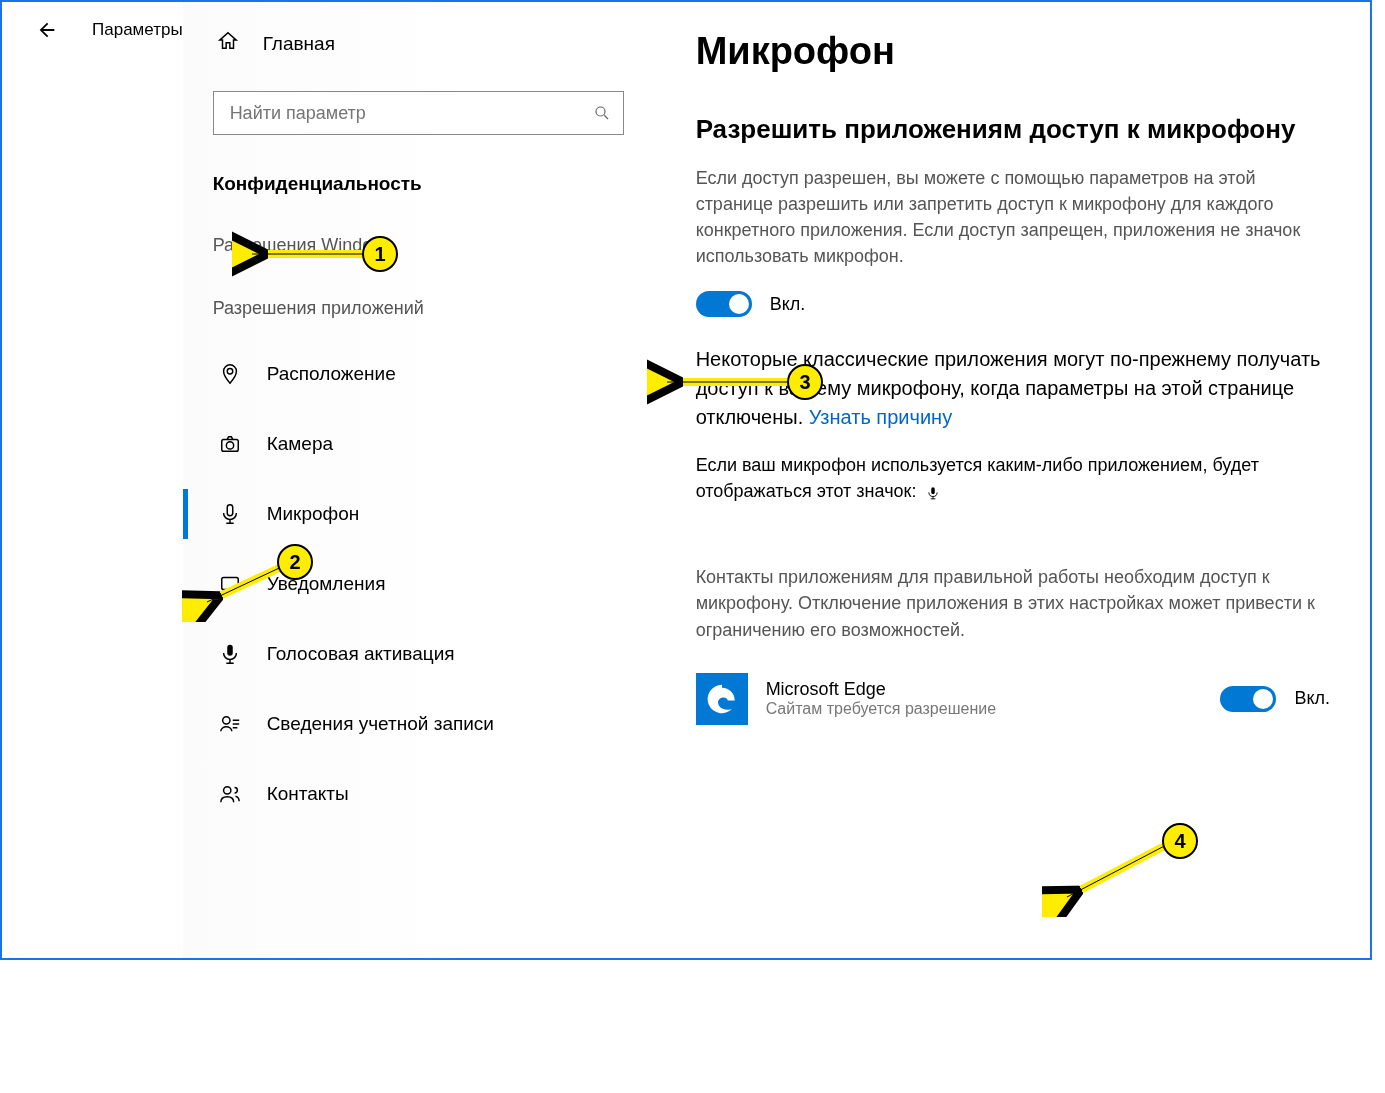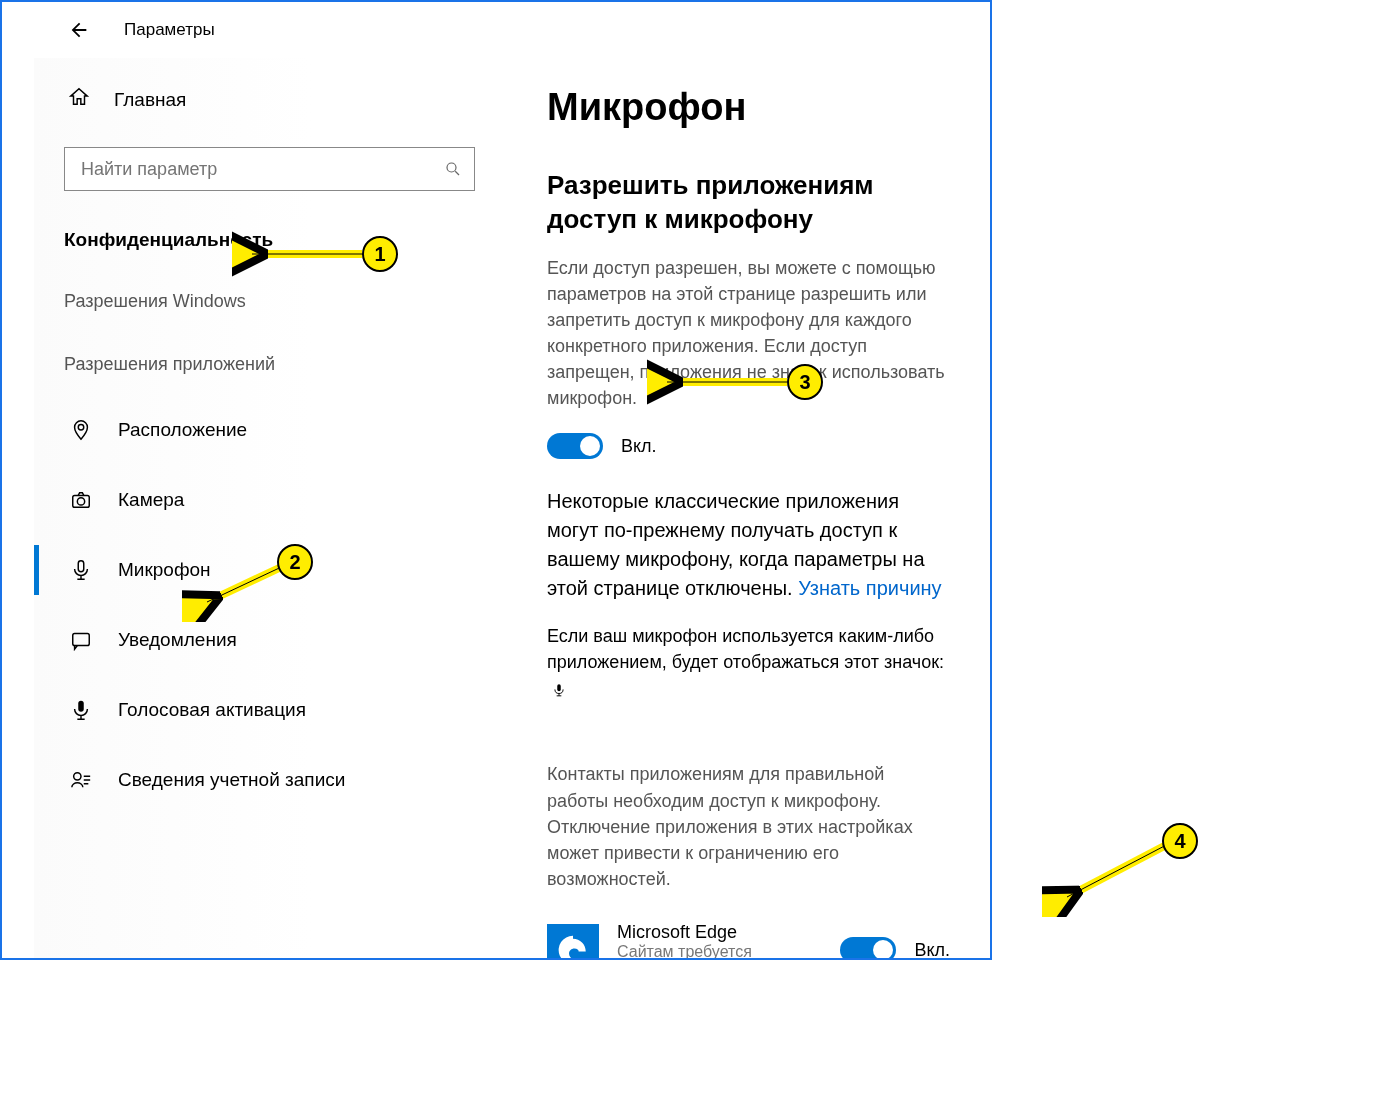--- a/index.html
+++ b/index.html
@@ -6,27 +6,26 @@
   body {
     font-family: "Segoe UI", Arial, sans-serif;
     background: #fff;
     color: #000;
     width: 1385px;
     height: 1093px;
     overflow: hidden;
   }
   .window {
     border: 2px solid #1a73e8;
-    width: 992px;
+    width: 1372px;
     height: 960px;
     display: flex;
-    flex-direction: column;
+    flex-direction: row;
     position: relative;
     background: #fff;
-    padding-left: 32px;
   }
   .header {
     display: flex;
     align-items: center;
     padding: 10px 0 10px 30px;
     height: 56px;
   }
   .back-btn {
     width: 30px; height: 30px;
     display: flex; align-items: center; justify-content: center;
@@ -308,20 +307,29 @@
       <div class="nav-item">
         <span class="icon">
           <svg width="22" height="22" viewBox="0 0 24 24">
               <circle cx="8" cy="8" r="4" fill="none" stroke="#000" stroke-width="1.6"></circle>
               <path d="M2 20c0-3 3-5 6-5s6 2 6 5M15 8h7M15 12h7M15 16h5" fill="none" stroke="#000" stroke-width="1.6"></path>
             </svg>
         </span>
         <span>Сведения учетной записи</span>
       </div>
 
+      <div class="nav-item">
+        <span class="icon">
+          <svg width="22" height="22" viewBox="0 0 24 24">
+              <circle cx="9" cy="8" r="4" fill="none" stroke="#000" stroke-width="1.6"></circle>
+              <path d="M2 21c0-4 3-6 7-6s7 2 7 6M17 5a3 3 0 1 1 0 6M22 20c0-3-2-5-4-5.5" fill="none" stroke="#000" stroke-width="1.6"></path>
+            </svg>
+        </span>
+        <span>Контакты</span>
+      </div>
 
     </div>
 
     <div class="content">
       <h1 class="page-title">Микрофон</h1>
 
       <h2 class="section-heading">Разрешить приложениям доступ к микрофону</h2>
       <p class="desc">Если доступ разрешен, вы можете с помощью параметров на этой странице разрешить или запретить доступ к микрофону для каждого конкретного приложения. Если доступ запрещен, приложения не значок использовать микрофон.</p>
 
       <div class="toggle-row">

